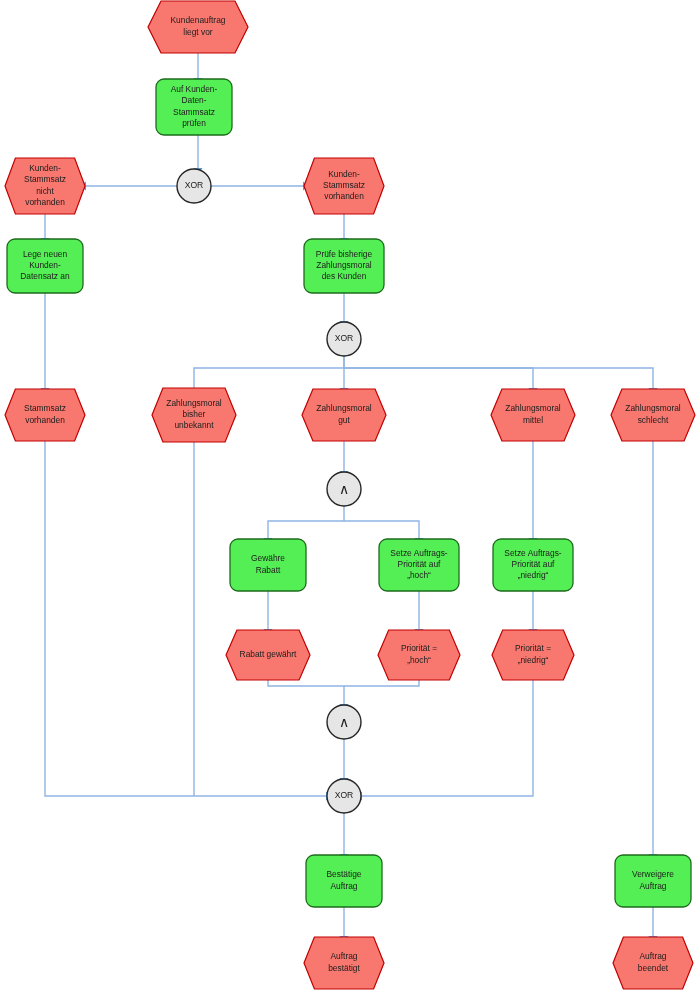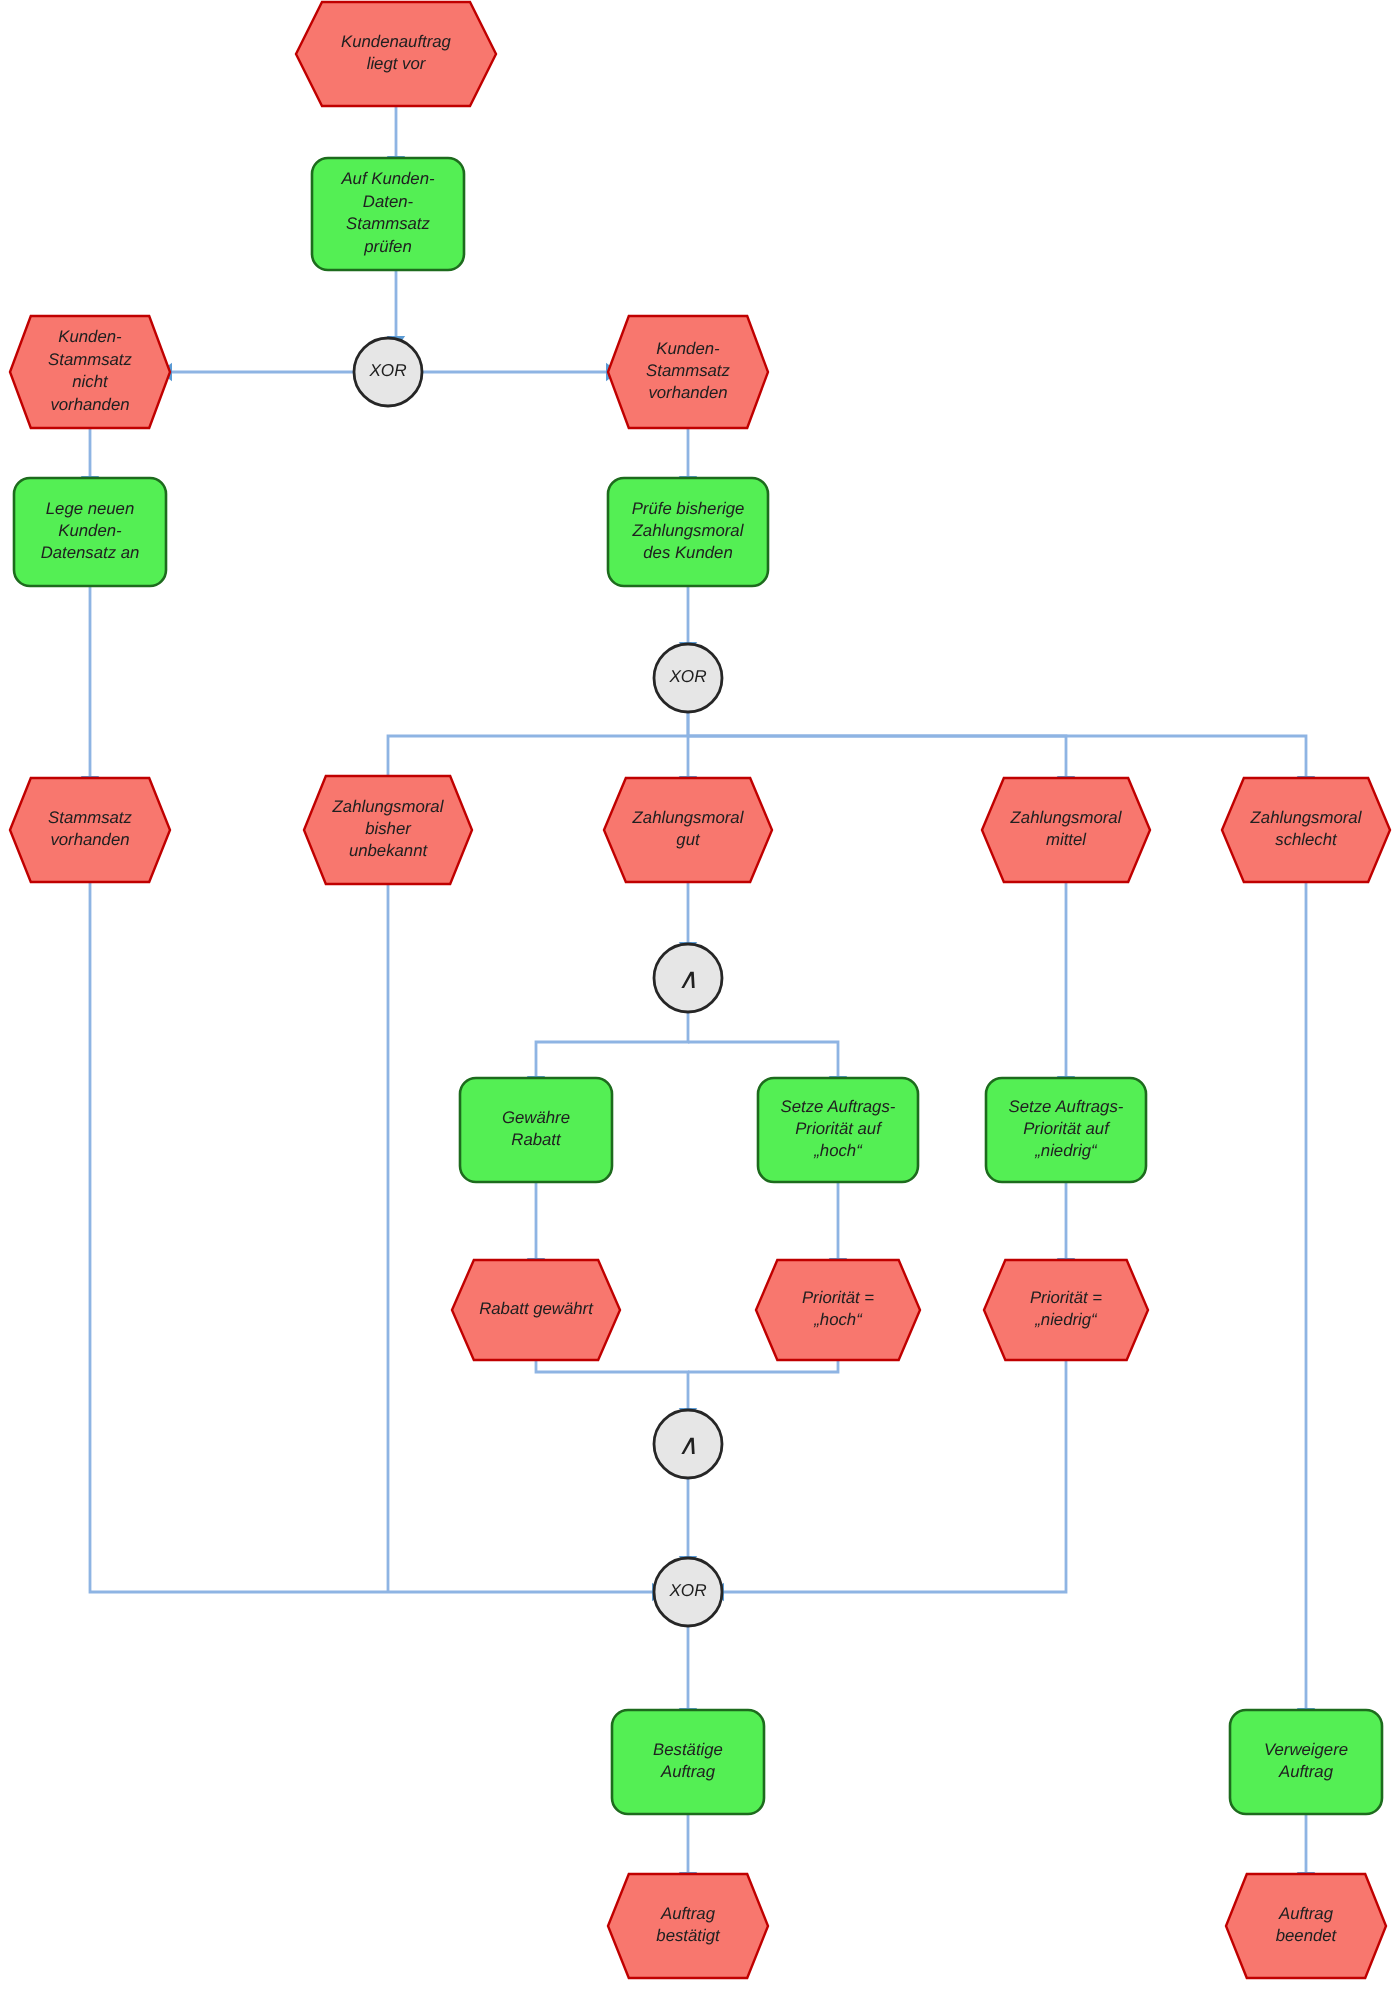--- a/index.html
+++ b/index.html
@@ -10,21 +10,20 @@
   body {
     width: 697px;
     height: 1002px;
     font-family: "Liberation Sans", sans-serif;
     overflow: hidden;
   }
   #diagram-root {
     position: relative;
     width: 697px;
     height: 1002px;
-    font-style: italic;
   }
   svg#epc-canvas {
     display: block;
     width: 697px;
     height: 1002px;
   }
   .flow-line {
     stroke: #8eb4e3;
     stroke-width: 1.4;
     fill: none;

